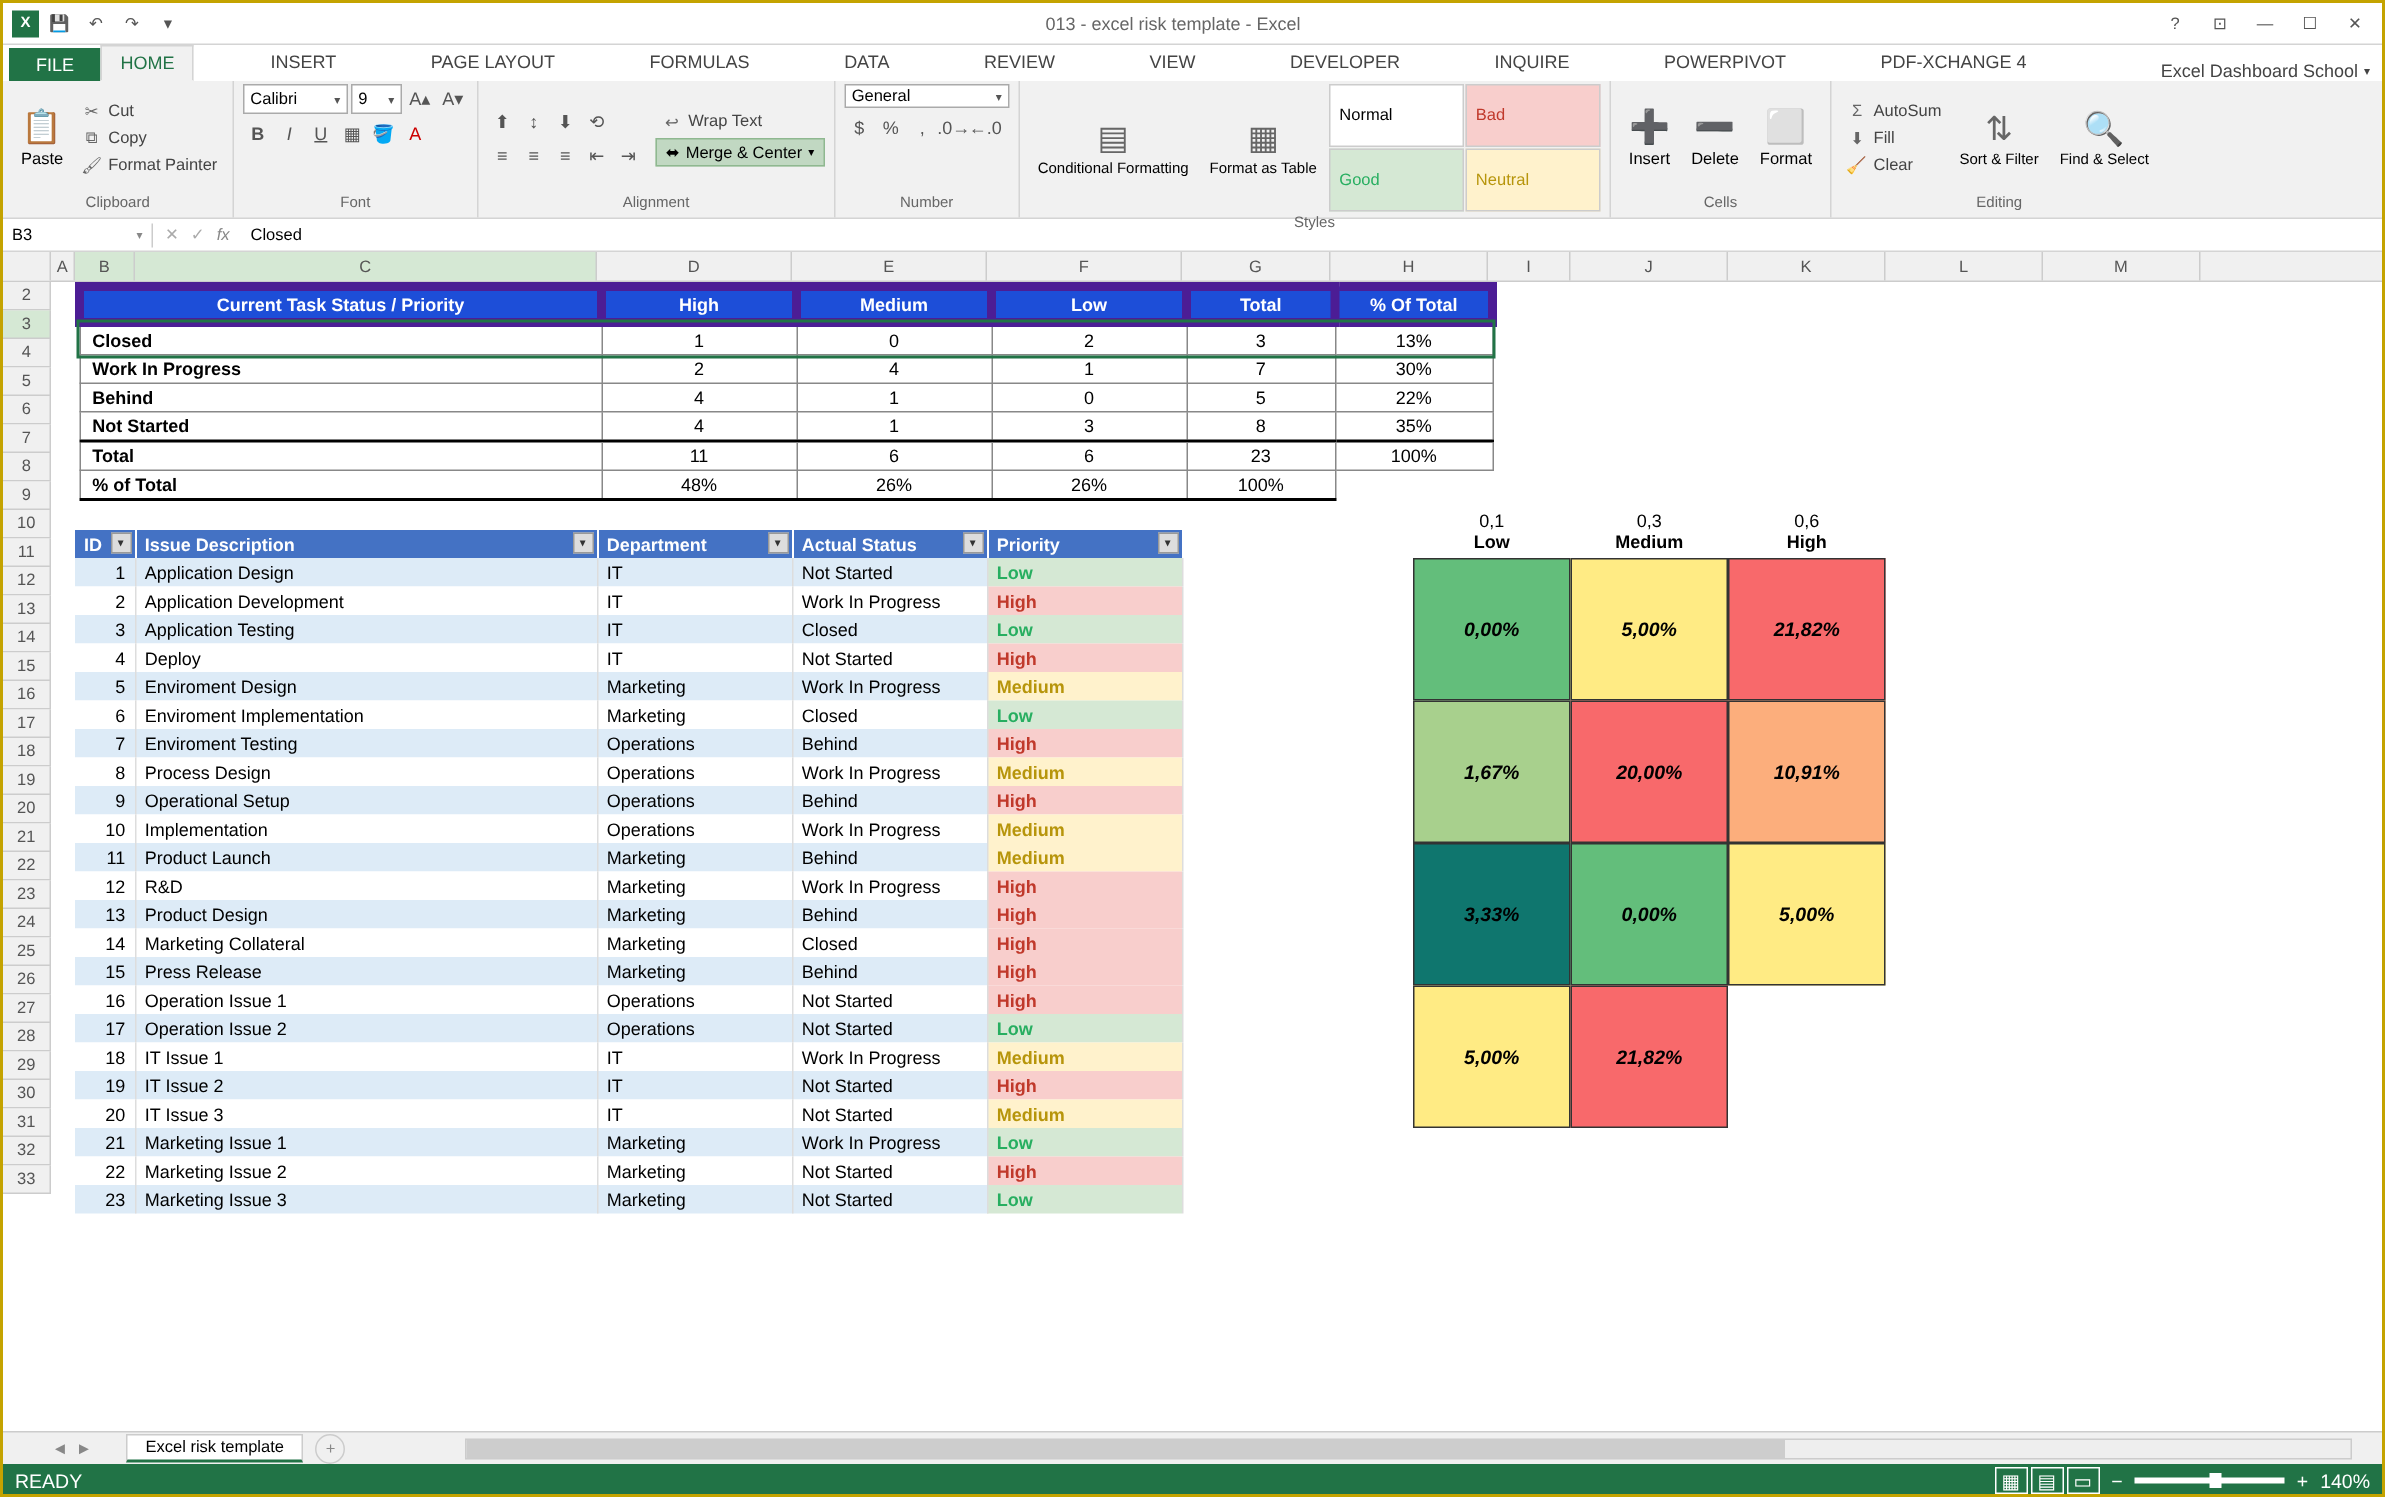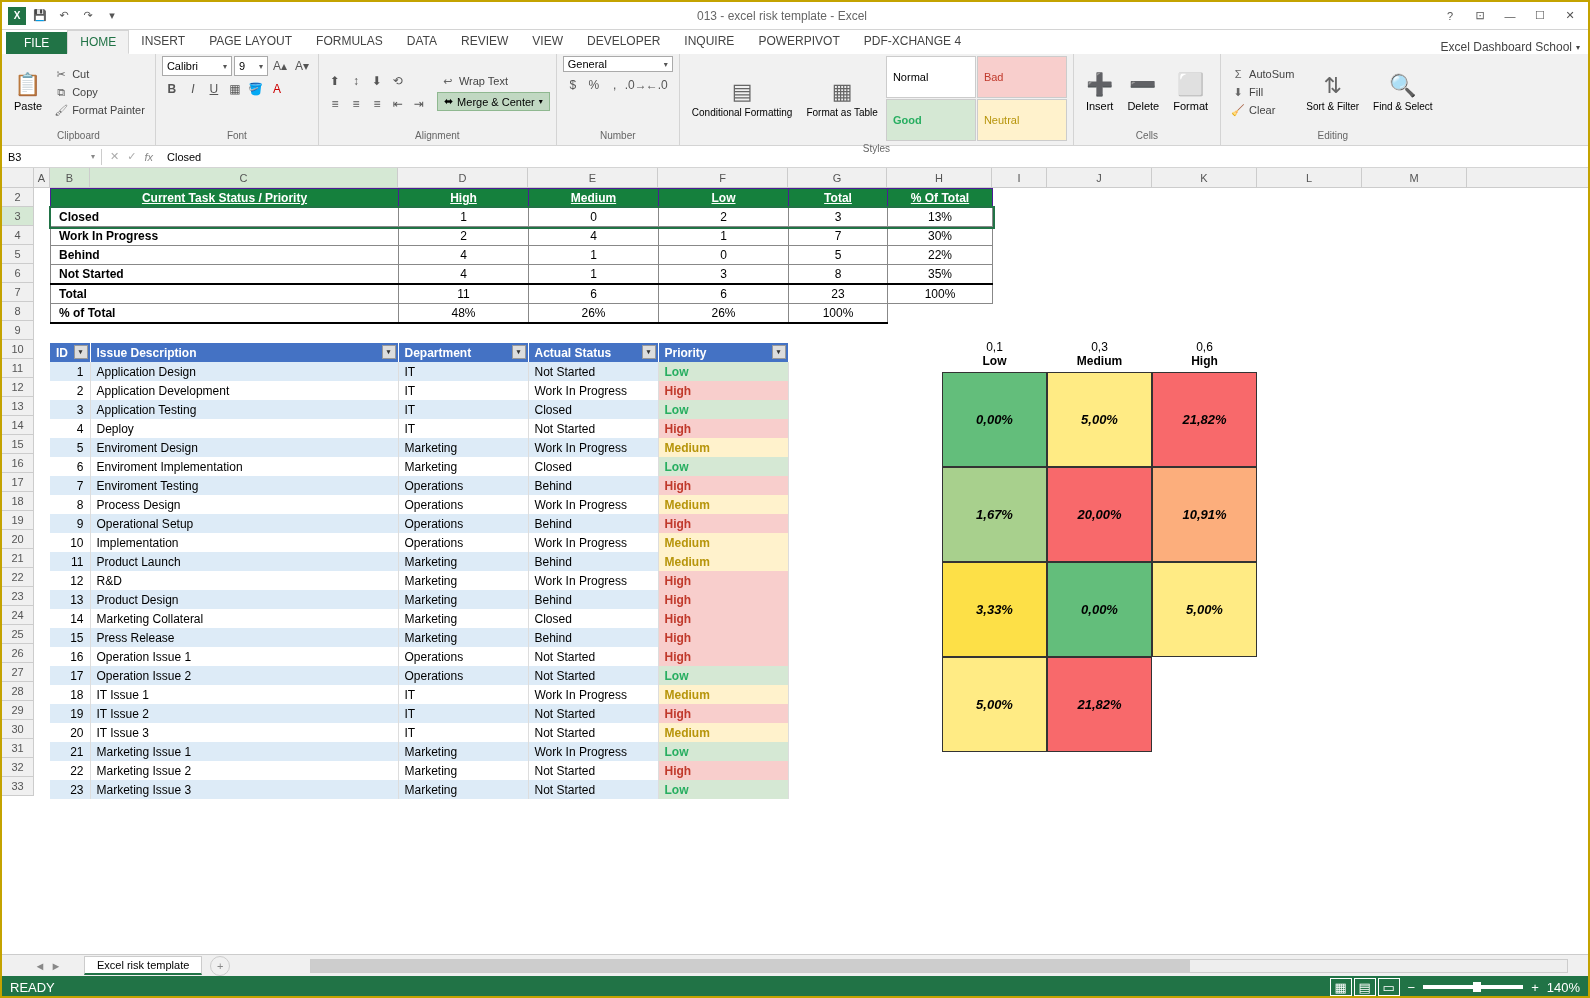--- a/index.html
+++ b/index.html
@@ -33,21 +33,21 @@
 .ribbon-small-btn .icon { width: 14px; height: 14px; display: inline-flex; align-items: center; justify-content: center; color: #666; }
 .combo { background: #fff; border: 1px solid #aaa; padding: 1px 4px; font-size: 11px; display: flex; align-items: center; justify-content: space-between; }
 .combo .arrow { color: #555; font-size: 8px; margin-left: 4px; }
 .btn-row { display: flex; gap: 1px; }
 .toggle-btn { width: 20px; height: 20px; border: 1px solid transparent; display: flex; align-items: center; justify-content: center; cursor: pointer; color: #555; font-size: 12px; }
 .merge-btn { background: #c1d8c2; border: 1px solid #8fb890; padding: 2px 6px; display: flex; align-items: center; gap: 4px; cursor: pointer; font-size: 11px; }
 .styles-gallery { display: grid; grid-template-columns: repeat(2, 90px); gap: 1px; }
 .style-cell { border: 1px solid #ccc; padding: 14px 6px; font-size: 11px; }
 .style-normal { background: #fff; }
 .style-bad { background: #f8cecc; color: #c0392b; }
-.style-good { background: #d5e8d4; color: #27ae60; font-weight: bold; }
+.style-good { background: #d5e8d4; color: #27ae60; }
 .style-neutral { background: #fff2cc; color: #b7950b; }
 
 
 .formula-bar { height: 22px; background: #fff; border-bottom: 1px solid #d4d4d4; display: flex; align-items: center; }
 .name-box { width: 100px; border-right: 1px solid #ccc; padding: 2px 6px; font-size: 11px; display: flex; align-items: center; justify-content: space-between; }
 .fx-controls { display: flex; align-items: center; gap: 8px; padding: 0 8px; color: #aaa; }
 .fx-label { font-style: italic; color: #888; }
 .formula-input { flex: 1; padding: 2px 6px; font-size: 11px; }
 
 
@@ -55,21 +55,21 @@
 .col-headers { display: flex; height: 20px; background: #f0f0f0; border-bottom: 1px solid #ccc; }
 .select-all { width: 32px; background: #f0f0f0; border-right: 1px solid #ccc; }
 .col-header { border-right: 1px solid #ccc; text-align: center; color: #555; font-size: 11px; display: flex; align-items: center; justify-content: center; }
 .row-headers { position: absolute; left: 0; top: 20px; width: 32px; }
 .row-header { height: 19px; background: #f0f0f0; border-right: 1px solid #ccc; border-bottom: 1px solid #ccc; text-align: center; color: #555; font-size: 11px; display: flex; align-items: center; justify-content: center; }
 .row-header.active { background: #d5e8d4; }
 .col-header.active-col { background: #d5e8d4; }
 
 .sheet-content { position: absolute; left: 32px; top: 20px; }
 .status-table { border-collapse: collapse; font-size: 12px; }
-.status-table th { background: #15803d; color: #fff; font-weight: bold; padding: 2px 8px; border: 1px solid #4c1d95; height: 19px; text-align: center; text-decoration: underline; }
+.status-table th { background: #1d4ed8; color: #fff; font-weight: bold; padding: 2px 8px; border: 6px solid #4c1d95; height: 19px; text-align: center; }
 .status-table td { border: 1px solid #888; padding: 2px 8px; height: 19px; text-align: center; background: #fff; }
 .status-table td.label { text-align: left; font-weight: bold; }
 .status-table tr.total-row td { border-top: 2px solid #000; }
 .status-table tr.pct-row td { border-bottom: 2px solid #000; }
 
 .issue-table { border-collapse: collapse; font-size: 12px; margin-top: 19px; }
 .issue-table th { background: #4472c4; color: #fff; padding: 2px 6px; text-align: left; position: relative; height: 19px; border-right: 1px solid #fff; }
 .issue-table th .filter-btn { position: absolute; right: 2px; top: 2px; width: 14px; height: 14px; background: #ddd; border: 1px solid #999; font-size: 7px; display: flex; align-items: center; justify-content: center; cursor: pointer; color: #333; }
 .issue-table td { padding: 2px 6px; height: 19px; border-right: 1px solid #ddd; }
 .issue-table tr:nth-child(odd) td { background: #ddebf7; }
@@ -81,21 +81,21 @@
 
 .risk-matrix { position: absolute; left: 940px; top: 172px; }
 .risk-headers { display: flex; margin-bottom: 4px; }
 .risk-header-col { width: 105px; text-align: center; font-size: 12px; }
 .risk-header-col .num { font-weight: normal; }
 .risk-header-col .lbl { font-weight: bold; }
 .risk-grid { display: grid; grid-template-columns: repeat(3, 105px); grid-template-rows: repeat(4, 95px); }
 .risk-cell { border: 1px solid #333; display: flex; align-items: center; justify-content: center; font-weight: bold; font-style: italic; font-size: 13px; }
 .risk-green { background: #63be7b; }
 .risk-lightgreen { background: #a8d08d; }
-.risk-yellowgreen { background: #fde047; }
+.risk-yellowgreen { background: #0f766e; }
 .risk-yellow { background: #ffeb84; }
 .risk-orange { background: #f8696b; }
 .risk-lightorange { background: #fcae7c; }
 
 
 .sheet-tabs { height: 22px; background: #f0f0f0; border-top: 1px solid #ccc; display: flex; align-items: center; padding-left: 30px; }
 .sheet-nav-btn { width: 16px; color: #888; cursor: pointer; text-align: center; }
 .sheet-tab { padding: 2px 12px; background: #fff; border: 1px solid #ccc; border-bottom: 2px solid #217346; font-size: 11px; cursor: pointer; }
 .add-sheet { width: 20px; height: 20px; border: 1px solid #ccc; border-radius: 50%; display: flex; align-items: center; justify-content: center; margin-left: 8px; cursor: pointer; color: #888; }
 .h-scroll { flex: 1; margin: 0 20px 0 80px; height: 14px; background: #eee; border: 1px solid #ccc; position: relative; }
@@ -125,21 +125,21 @@
     <div class="win-btn">?</div>
     <div class="win-btn">⊡</div>
     <div class="win-btn">—</div>
     <div class="win-btn">☐</div>
     <div class="win-btn">✕</div>
   </div>
 </div>
 
 <div class="ribbon-tabs">
   <div class="file-tab">FILE</div>
-  <div id="tabs-container" style="display: flex;">
+  <div id="tabs-container" style="display: flex; gap: 39px;">
       <div class="ribbon-tab active">HOME</div>
       <div class="ribbon-tab">INSERT</div>
       <div class="ribbon-tab">PAGE LAYOUT</div>
       <div class="ribbon-tab">FORMULAS</div>
       <div class="ribbon-tab">DATA</div>
       <div class="ribbon-tab">REVIEW</div>
       <div class="ribbon-tab">VIEW</div>
       <div class="ribbon-tab">DEVELOPER</div>
       <div class="ribbon-tab">INQUIRE</div>
       <div class="ribbon-tab">POWERPIVOT</div>

